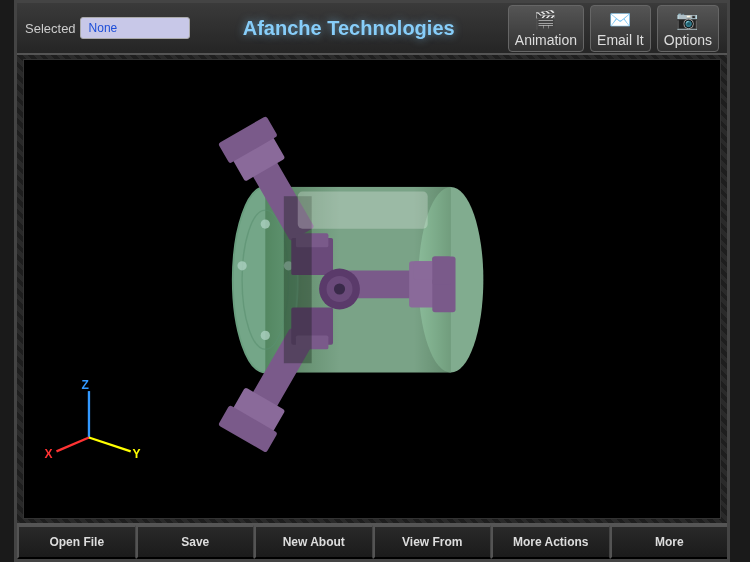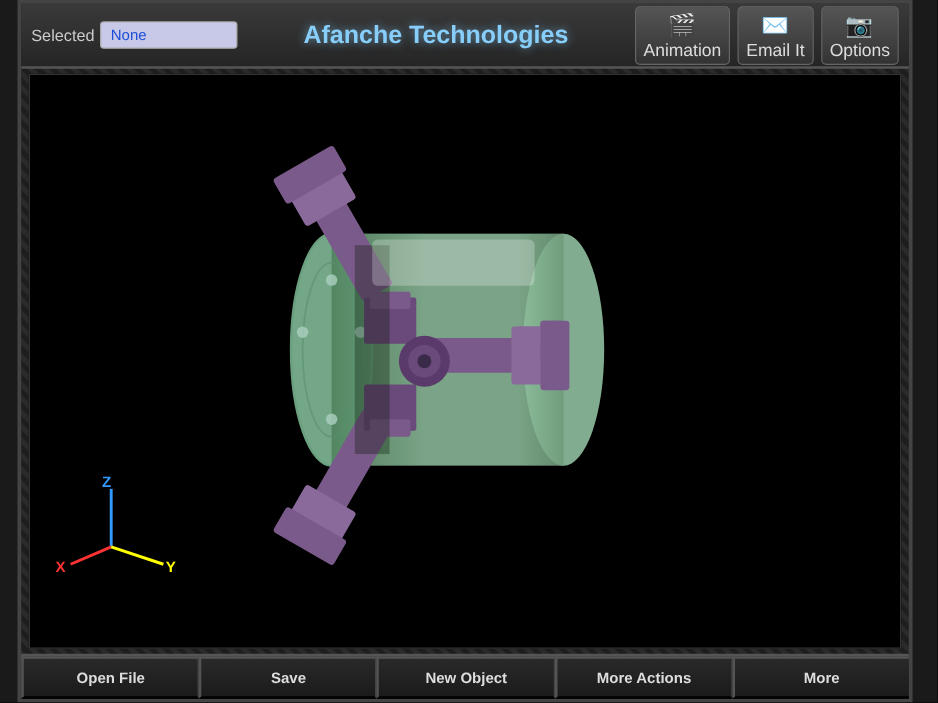--- a/index.html
+++ b/index.html
@@ -262,21 +262,24 @@
   </div>
 
   <div class="bottom-bar">
     <button class="bottom-btn">
       <span>Open File</span>
     </button>
     <button class="bottom-btn">
       <span>Save</span>
     </button>
     <button class="bottom-btn">
-      <span>New Object</span>
+      <span>New About</span>
+    </button>
+    <button class="bottom-btn">
+      <span>View From</span>
     </button>
     <button class="bottom-btn">
       <span>More Actions</span>
     </button>
     <button class="bottom-btn">
       <span>More</span>
     </button>
   </div>
 
 </div>

